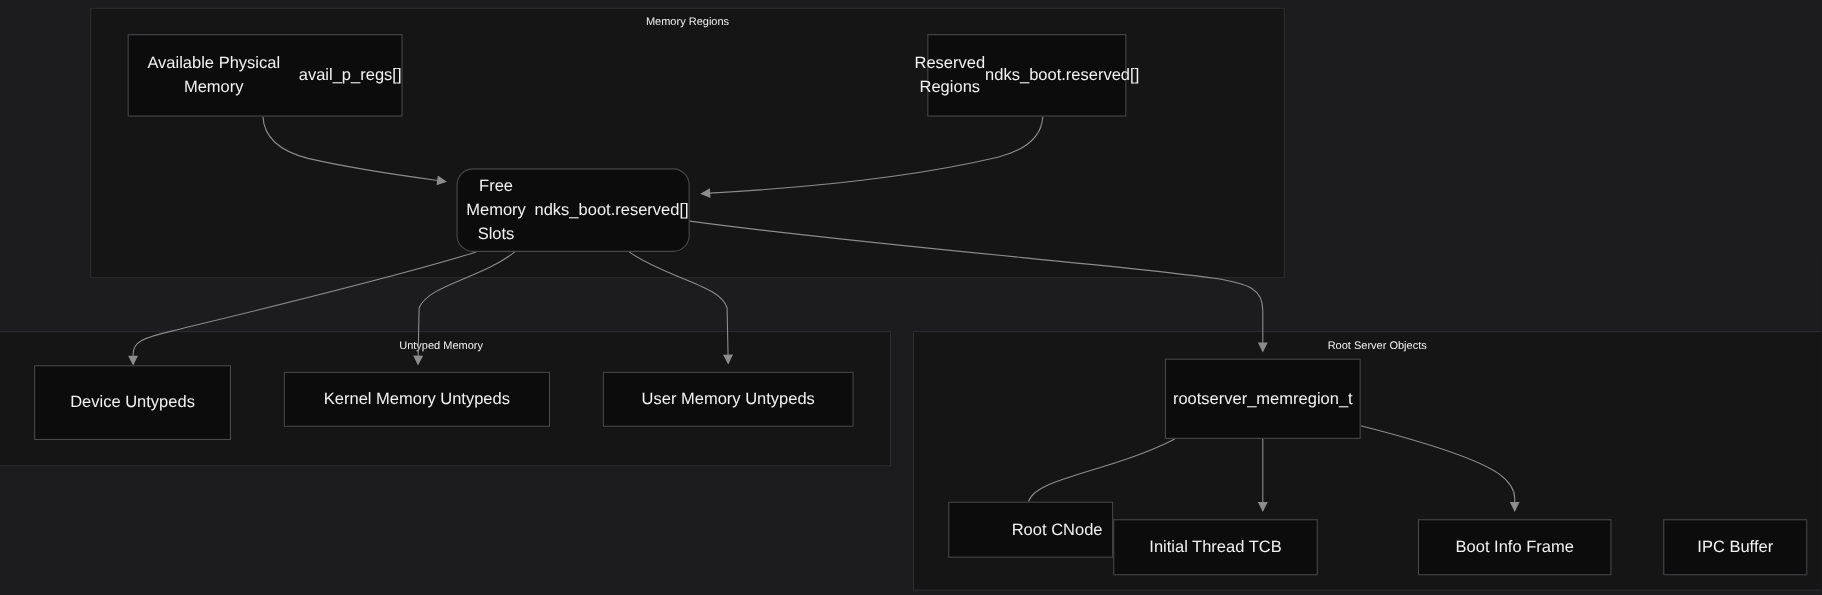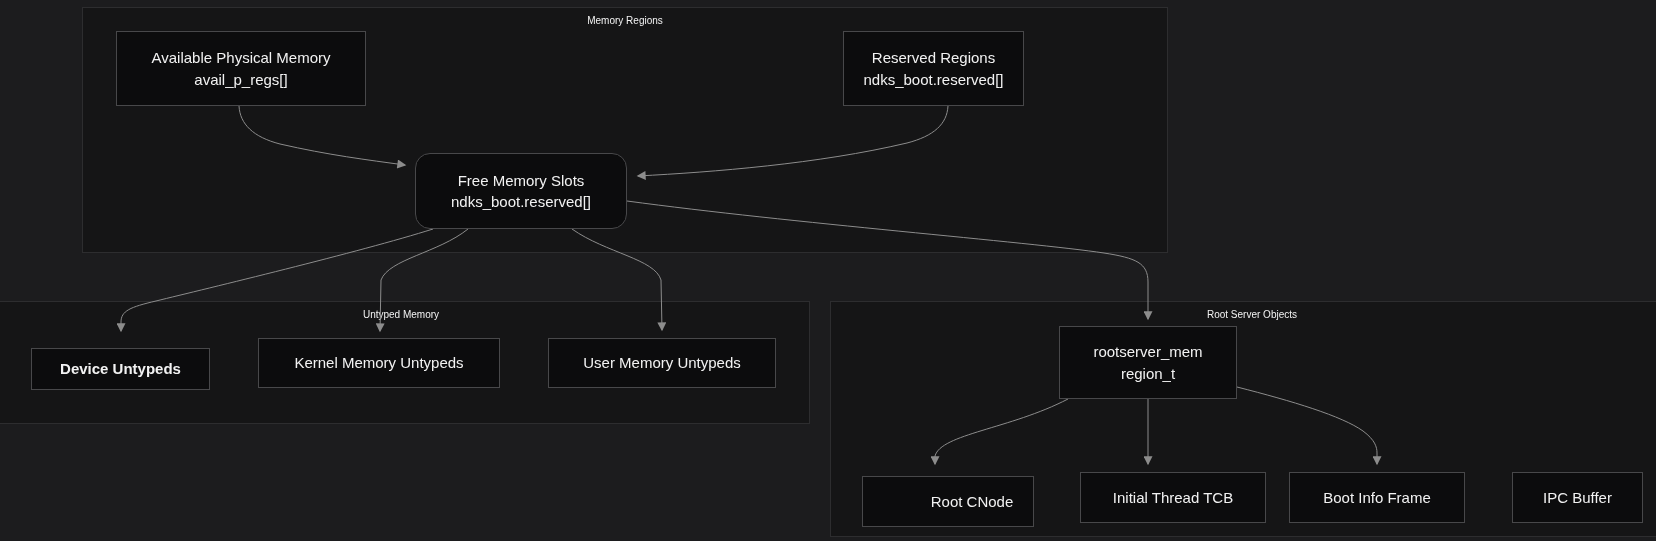--- a/index.html
+++ b/index.html
@@ -41,21 +41,21 @@
     fill: none;
     stroke: var(--edge, #8c8c8c);
     stroke-width: 1;
   }
   .node {
     position: absolute;
     box-sizing: border-box;
     background: var(--node-bg, #0c0c0d);
     border: 1px solid var(--node-border, #48484a);
     display: flex;
-    flex-direction: column;
+    flex-direction: row;
     align-items: center;
     justify-content: center;
     text-align: center;
     color: var(--text, #f2f2f2);
     font-size: 15px;
     line-height: 21.5px;
   }
 </style>
 </head>
 <body>
@@ -99,42 +99,42 @@
   <div class="node" style="left:843px; top:31px; width:181px; height:75px;">
     <span>Reserved Regions</span>
     <span>ndks_boot.reserved[]</span>
   </div>
 
   <div class="node" style="left:415px; top:153px; width:212px; height:76px;border-radius:15px;">
     <span>Free Memory Slots</span>
     <span>ndks_boot.reserved[]</span>
   </div>
 
-  <div class="node" style="left:31px; top:348px; width:179px; height:42px;font-weight:bold;">
+  <div class="node" style="left:31px; top:332px; width:179px; height:68px;">
     <span>Device Untypeds</span>
   </div>
 
   <div class="node" style="left:258px; top:338px; width:242px; height:50px;">
     <span>Kernel Memory Untypeds</span>
   </div>
 
   <div class="node" style="left:548px; top:338px; width:228px; height:50px;text-align:center;">
     <span>User Memory Untypeds</span>
   </div>
 
   <div class="node" style="left:1059px; top:326px; width:178px; height:73px;">
     <span>rootserver_mem</span>
     <span>region_t</span>
   </div>
 
-  <div class="node" style="left:862px; top:476px; width:172px; height:51px;padding-left:48px;">
+  <div class="node" style="left:862px; top:456px; width:150px; height:51px;padding-left:48px;">
     <span>Root CNode</span>
   </div>
 
-  <div class="node" style="left:1080px; top:472px; width:186px; height:51px;">
+  <div class="node" style="left:1012px; top:472px; width:186px; height:51px;">
     <span>Initial Thread TCB</span>
   </div>
 
   <div class="node" style="left:1512px; top:472px; width:131px; height:51px;">
     <span>IPC Buffer</span>
   </div>
 
   <div class="node" style="left:1289px; top:472px; width:176px; height:51px;">
     <span>Boot Info Frame</span>
   </div>

